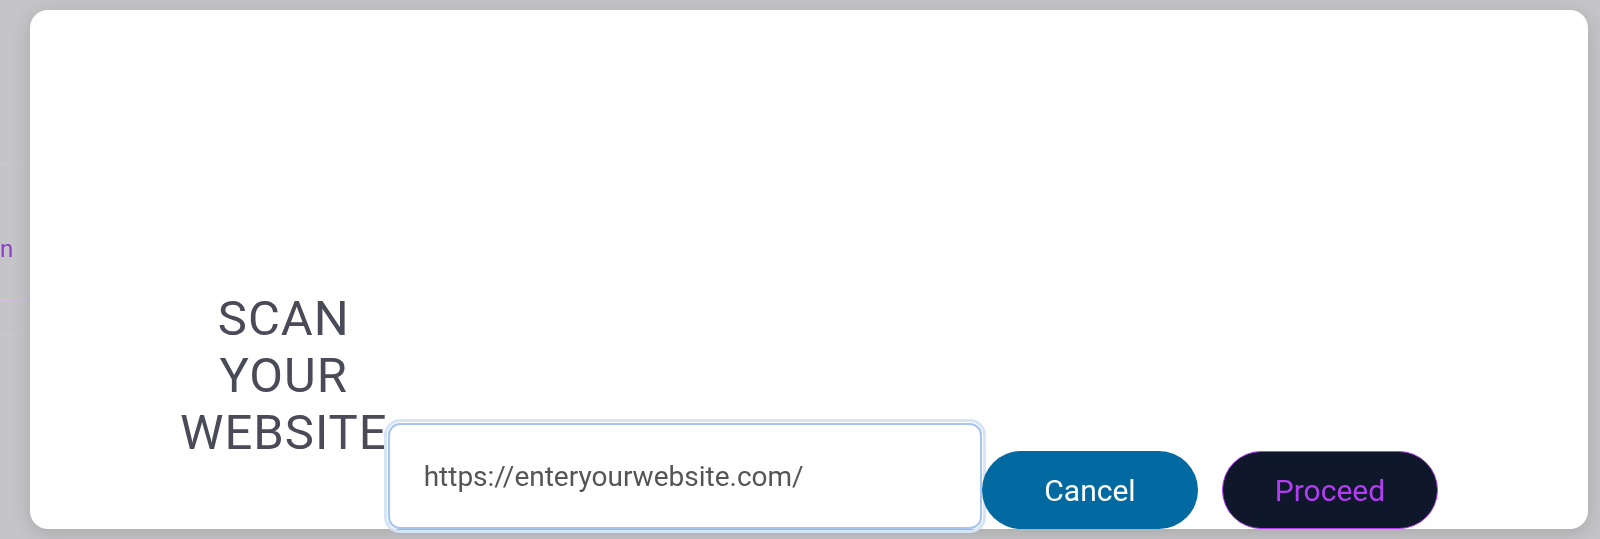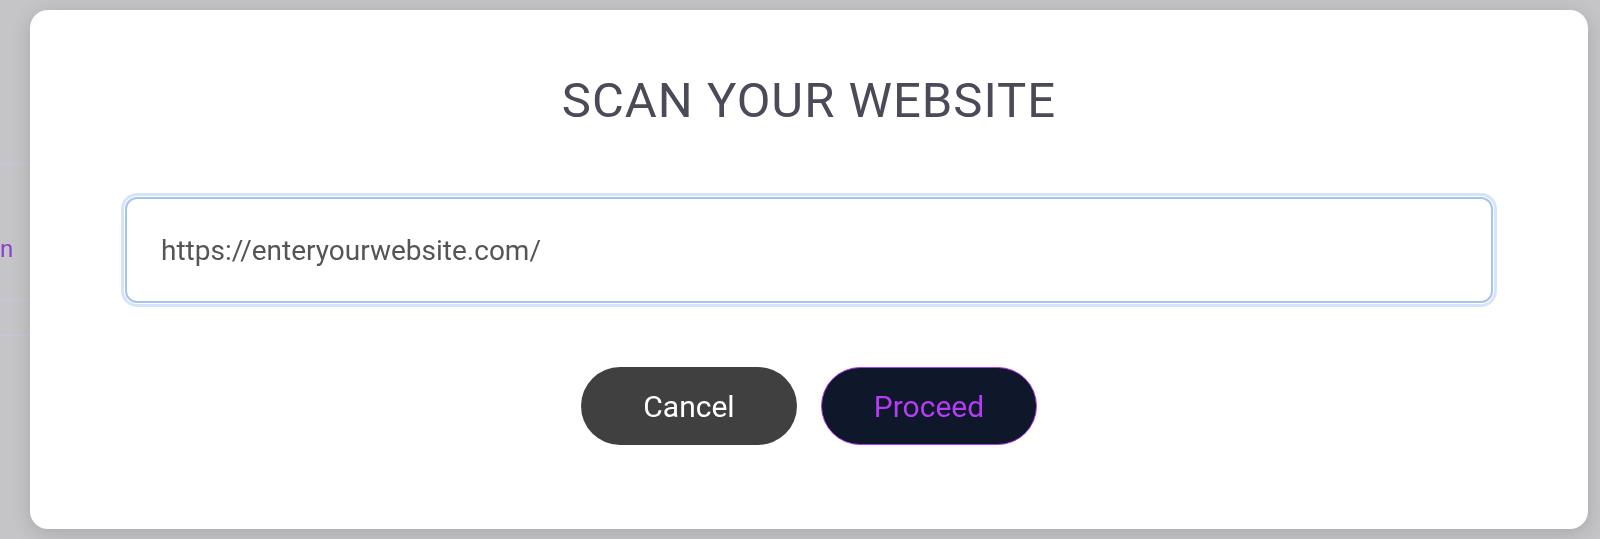--- a/index.html
+++ b/index.html
@@ -36,26 +36,26 @@
     }
     .modal {
       position: absolute;
       top: 10px;
       left: 30px;
       right: 12px;
       bottom: 10px;
       background: #ffffff;
       border-radius: 18px;
       box-shadow: 0 4px 20px rgba(0,0,0,0.15);
-      padding-top: 62px;
+      padding-top: 36px;
       padding-left: 150px;
       padding-right: 150px;
       display: flex;
-      flex-direction: column;
-      align-items: center;
+      flex-direction: row;
+      align-items: flex-end;
     }
     .modal-title {
       font-size: 49px;
       font-weight: 400;
       color: #4a4a58;
       letter-spacing: 1px;
       text-align: center;
       margin-bottom: 68px;
     }
     .url-input {
@@ -83,21 +83,21 @@
       border-radius: 40px;
       font-size: 30px;
       font-weight: 400;
       cursor: pointer;
       display: flex;
       align-items: center;
       justify-content: center;
       font-family: inherit;
     }
     .btn-cancel {
-      background: #404040;
+      background: #0369a1;
       color: #ffffff;
       border: none;
     }
     .btn-proceed {
       background: #0f172a;
       color: #b23df2;
       border: 1.5px solid #b23df2;
     }
   </style>
 </head>

